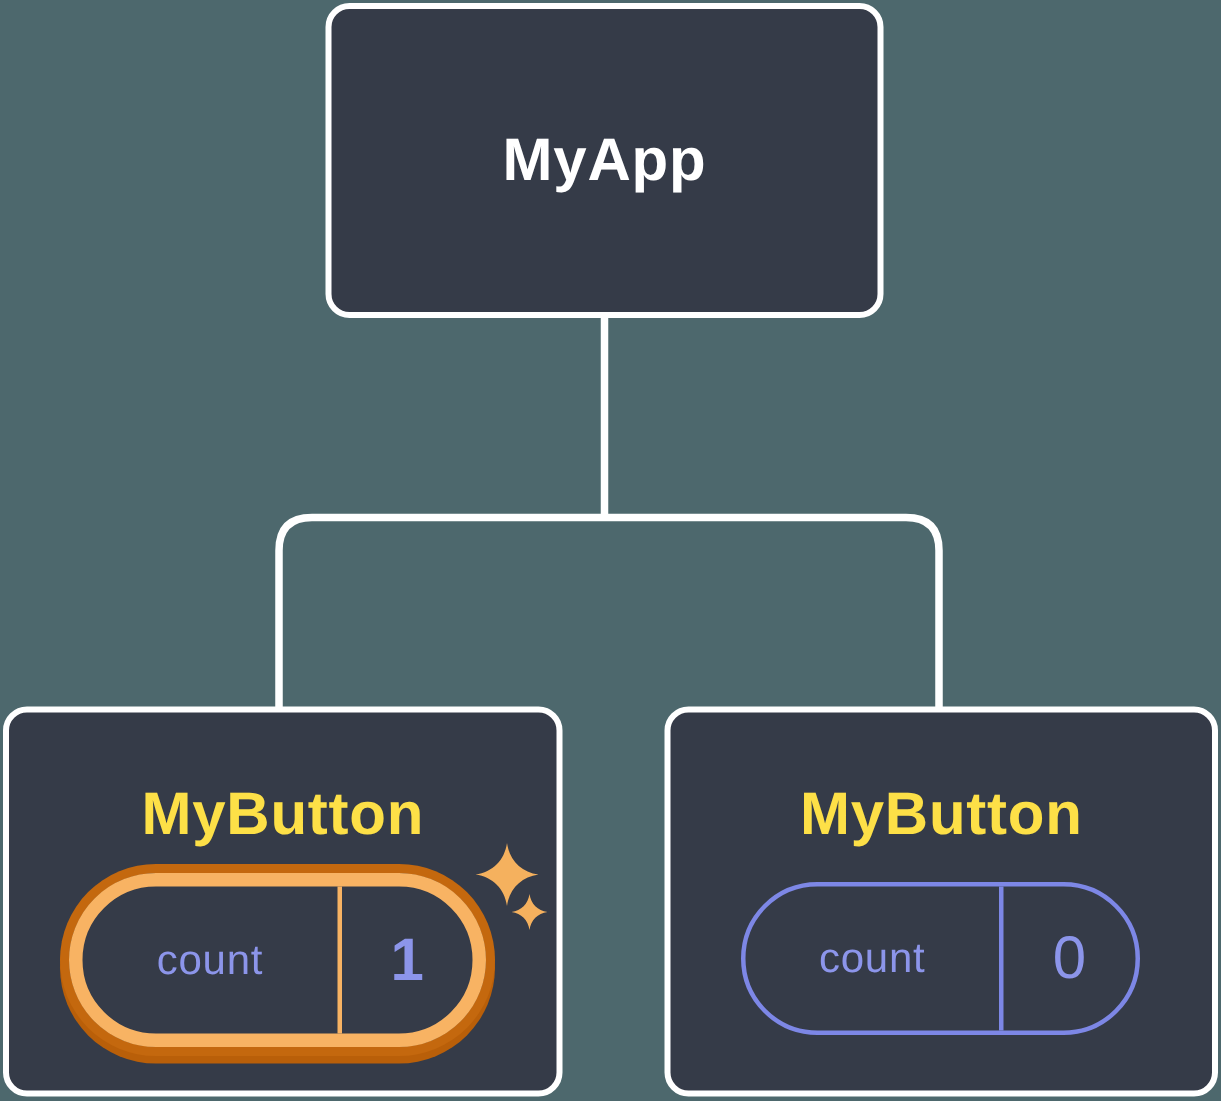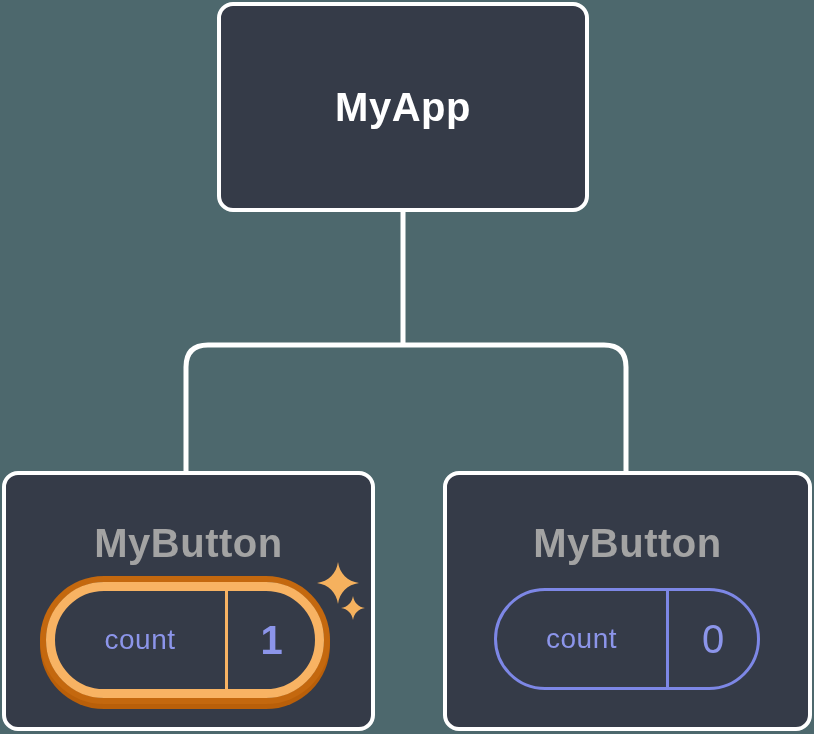--- a/index.html
+++ b/index.html
@@ -17,21 +17,21 @@
   .node--root { left:217px; top:2px; width:372px; height:210px;
     display:flex; align-items:center; justify-content:center; }
   .node--child-left  { left:2px;   top:471px; width:373px; height:260px; }
   .node--child-right { left:443px; top:471px; width:369px; height:260px; }
 
   .node-title {
     color:#FFFFFF; font-size:40px; font-weight:bold; letter-spacing:0.5px;
   }
   .child-title {
     position:absolute; top:46px; left:0; right:0; text-align:center;
-    color:#a3a3a3; font-size:40px; font-weight:bold; letter-spacing:0.5px;
+    color:#fde047; font-size:40px; font-weight:bold; letter-spacing:0.5px;
   }
 
   .pill {
     position:absolute; box-sizing:border-box;
     display:flex; align-items:stretch; border-radius:200px;
     background:transparent;
   }
   .pill--highlight {
     left:40px; top:107px; width:278px; height:116px;
     border:9px solid #F8B363;

